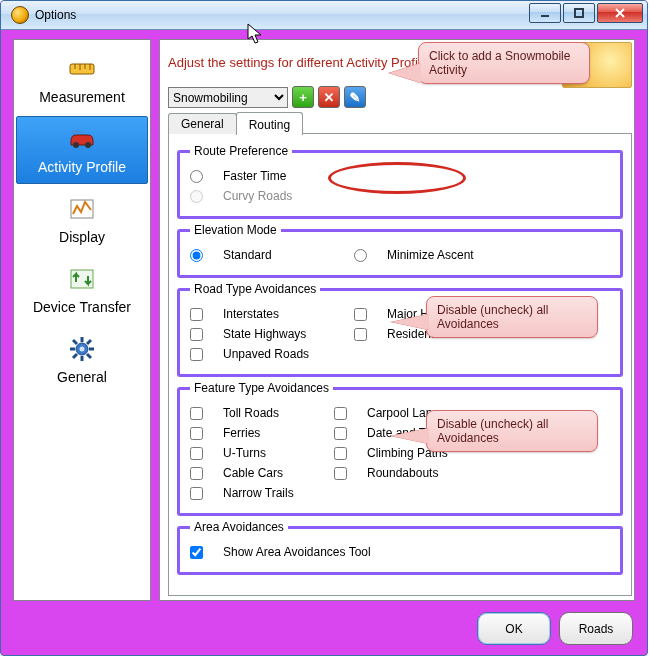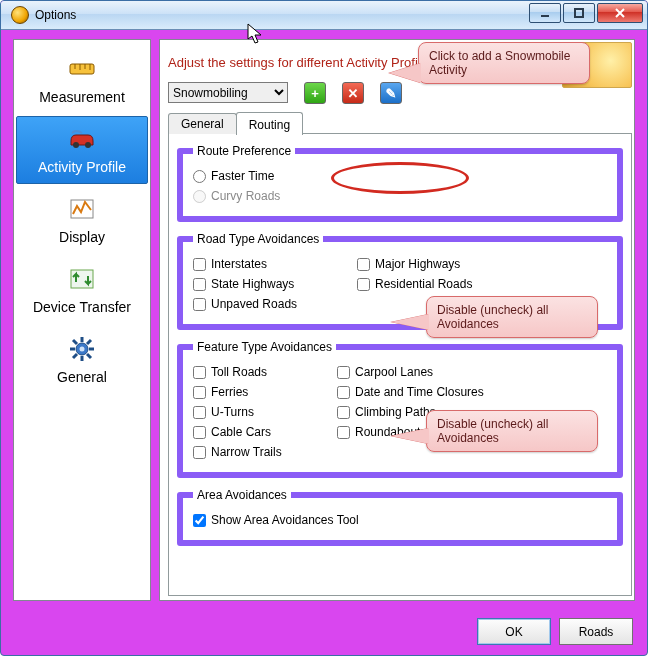--- a/index.html
+++ b/index.html
@@ -16,44 +16,44 @@
   .panel{display:flex;gap:8px;height:calc(100% - 42px)}
   .sidebar{width:138px;border:1px solid #828790;background:#fff;padding:6px 2px;box-sizing:border-box;display:flex;flex-direction:column;align-items:stretch;gap:2px}
   .sbitem{text-align:center;padding:6px 2px 8px;border:1px solid transparent;border-radius:2px}
   .sbitem.sel{background:linear-gradient(#3ea3f7,#1c7ee0);color:#fff;border-color:#1c63a8}
   .sbitem .ic{width:32px;height:32px;margin:0 auto 4px;display:flex;align-items:center;justify-content:center}
   .sbitem .lbl{font-size:14px}
   .main{flex:1;border:1px solid #828790;background:#fff;padding:4px 2px 4px 8px;box-sizing:border-box;position:relative;display:flex;flex-direction:column}
   .mainhdr{height:36px;display:flex;align-items:center;padding-right:48px}
   .mainhdr .txt{color:#b02318;font-size:13px;white-space:nowrap;overflow:hidden}
   .hdrcorner{position:absolute;right:2px;top:2px;width:68px;height:44px;border:1px solid #cfa64d;background:radial-gradient(circle at 70% 40%,#fff0a8,#f8c65a 55%,#d49a2e);border-radius:2px}
-  .toolbar{height:26px;display:flex;align-items:flex-start;gap:16px;margin:2px 0 4px}
+  .toolbar{height:26px;display:flex;align-items:flex-end;gap:4px;margin:2px 0 4px}
   select.activity{width:120px;height:21px;font-size:12px;border:1px solid #7a7a7a}
   .tbtn{width:20px;height:20px;border:1px solid #666;border-radius:3px;display:flex;align-items:center;justify-content:center;color:#fff;font-weight:bold;font-size:13px}
   .tbtn.add{background:linear-gradient(#6cd64a,#2fa514)}
   .tbtn.del{background:linear-gradient(#f36a55,#c62a18)}
   .tbtn.edit{background:linear-gradient(#5aa7ef,#1b6fc8)}
   .tabs{display:flex;align-items:flex-end;height:22px;position:relative;z-index:2}
   .tab{padding:3px 12px 3px;border:1px solid #919b9c;border-bottom:none;background:#efefef;font-size:12px;margin-right:-1px;border-radius:3px 3px 0 0;position:relative}
   .tab.active{background:#fff;z-index:3;padding-top:5px;margin-bottom:-1px}
   .tabbody{flex:1;border:1px solid #919b9c;margin-top:-1px;position:relative;overflow:hidden}
   .scroll{position:absolute;inset:0;overflow-y:scroll;padding:6px 8px 8px}
-  fieldset{border:6px solid #8b5cf6;border-radius:3px;margin:4px 0 10px;padding:8px 10px 10px}
+  fieldset{border:3px solid #8b5cf6;border-radius:3px;margin:4px 0 4px;padding:8px 10px 10px}
   legend{font-size:12px;padding:0 4px;color:#000}
   .row{display:flex;gap:24px;flex-wrap:wrap}
-  label.opt{display:flex;align-items:center;gap:5px;font-size:12px;min-width:140px;margin:3px 0}
+  label.opt{display:flex;align-items:center;gap:20px;font-size:12px;min-width:140px;margin:3px 0}
   input[type=radio],input[type=checkbox]{margin:0;width:13px;height:13px}
   .disabled{color:#8a8a8a}
   .calloutEllipse{position:absolute;border:3px solid #d22a20;border-radius:50%;pointer-events:none}
   .callout{position:absolute;max-width:150px;background:linear-gradient(#fbe2e2,#f6c7c7);border:1px solid #d86a6a;border-radius:8px;padding:6px 10px;color:#5b1a1a;font-size:12px;box-shadow:0 1px 2px rgba(0,0,0,.2);z-index:20}
   .callout .tail{position:absolute;width:0;height:0}
   .callout.c1 .tail{left:-30px;top:50%;border-top:10px solid transparent;border-bottom:10px solid transparent;border-right:32px solid #f6c7c7;filter:drop-shadow(-1px 0 0 #d86a6a)}
   .callout.c2 .tail,.callout.c3 .tail{left:-36px;top:42%;border-top:8px solid transparent;border-bottom:8px solid transparent;border-right:38px solid #f6c7c7;filter:drop-shadow(-1px 0 0 #d86a6a)}
   .btnrow{position:absolute;right:14px;bottom:10px;display:flex;gap:8px}
-  button.dlg{width:74px;height:27px;font-size:12px;border:1px solid #707070;border-radius:0;background:linear-gradient(#fdfdfd,#e4e4e4)}
+  button.dlg{width:74px;height:33px;font-size:12px;border:1px solid #707070;border-radius:10px;background:linear-gradient(#fdfdfd,#e4e4e4)}
   button.dlg.primary{border-color:#3b78b4;box-shadow:0 0 0 1px #a3c9ec inset}
   .cursor{position:absolute;left:246px;top:22px;z-index:50;pointer-events:none}
   ::-webkit-scrollbar{width:17px}
   ::-webkit-scrollbar-track{background:#f0f0f0;border-left:1px solid #d4d4d4}
   ::-webkit-scrollbar-thumb{background:#c5d6e8;border:1px solid #9db7cf;border-radius:2px}
   ::-webkit-scrollbar-button{height:17px;background:#e7eef6;border:1px solid #a9b9c9}
 </style>
 </head>
 <body>
 
@@ -189,20 +189,33 @@
               </div>
               <div class="row">
                 <label class="opt disabled">
                     <input type="radio" name="rp" disabled="" style="">
                     <span>Curvy Roads</span>
                   </label>
               </div>
               <div class="calloutEllipse" style="left:148px;top:4px;width:132px;height:26px"></div>
             </fieldset>
 
+            <fieldset>
+              <legend>Elevation Mode</legend>
+              <div class="row">
+                <label class="opt">
+                    <input type="radio" name="em" checked="" style="">
+                    <span>Standard</span>
+                  </label>
+                <label class="opt">
+                    <input type="radio" name="em" style="">
+                    <span>Minimize Ascent</span>
+                  </label>
+              </div>
+            </fieldset>
 
             <fieldset>
               <legend>Road Type Avoidances</legend>
               <div class="row">
                 <label class="opt">
                     <input type="checkbox" style="">
                     <span>Interstates</span>
                   </label>
                 <label class="opt" style="min-width:100px">
                     <input type="checkbox" style="">

